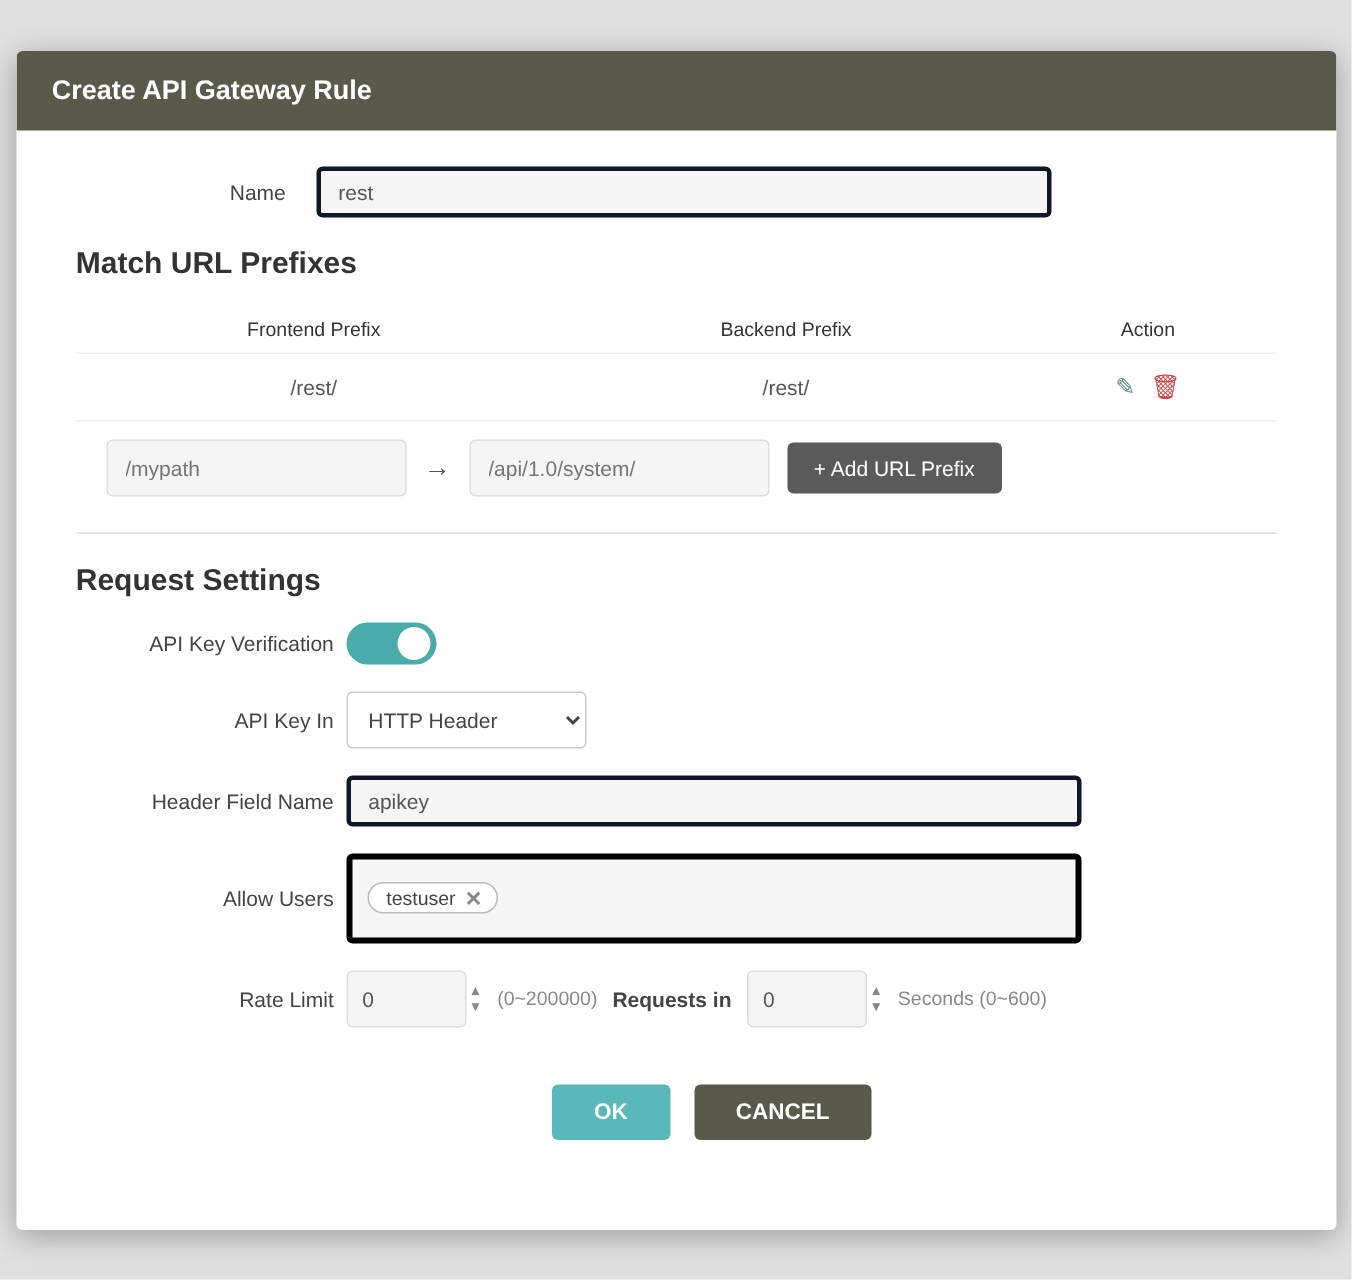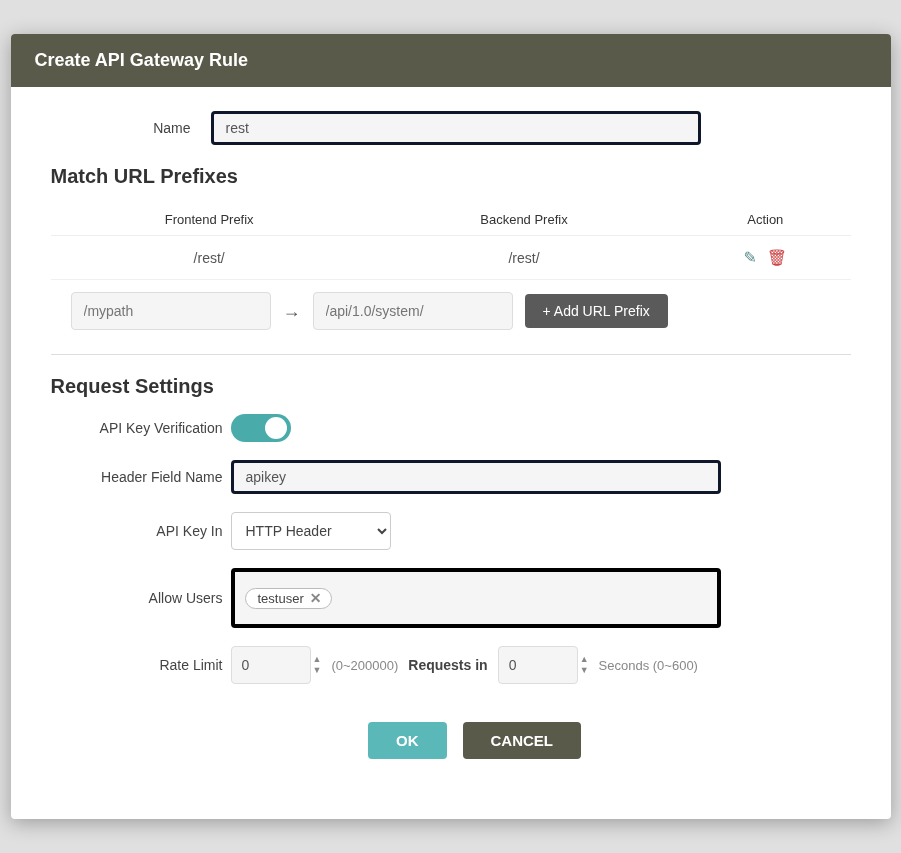--- a/index.html
+++ b/index.html
@@ -362,30 +362,30 @@
           <label class="toggle">
 
             <span class="toggle-slider">
               <span class="toggle-label">ON</span>
             </span>
           </label>
         </div>
       </div>
 
       <div class="settings-row">
-        <label class="settings-label">Header Field Name</label>
-        <input class="form-control" type="text" value="apikey" style="">
-      </div>
-
-      <div class="settings-row">
         <label class="settings-label">API Key In</label>
         <select class="form-select">
           <option>HTTP Header</option>
           <option>Query String</option>
         </select>
+      </div>
+
+      <div class="settings-row">
+        <label class="settings-label">Header Field Name</label>
+        <input class="form-control" type="text" value="apikey" style="">
       </div>
 
       <div class="settings-row">
         <label class="settings-label">Allow Users</label>
         <div class="tags-input">
           <div class="tag">
             <span>testuser</span>
             <span class="tag-remove">✕</span>
           </div>
         </div>

